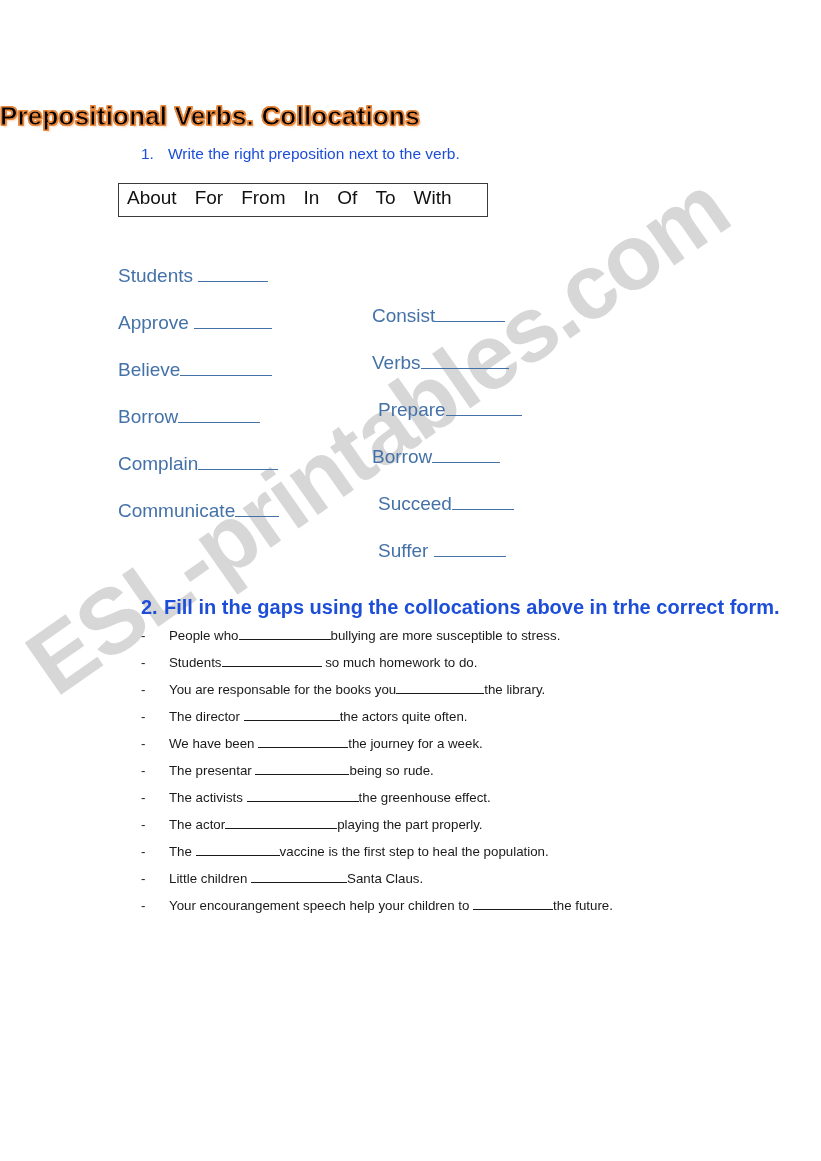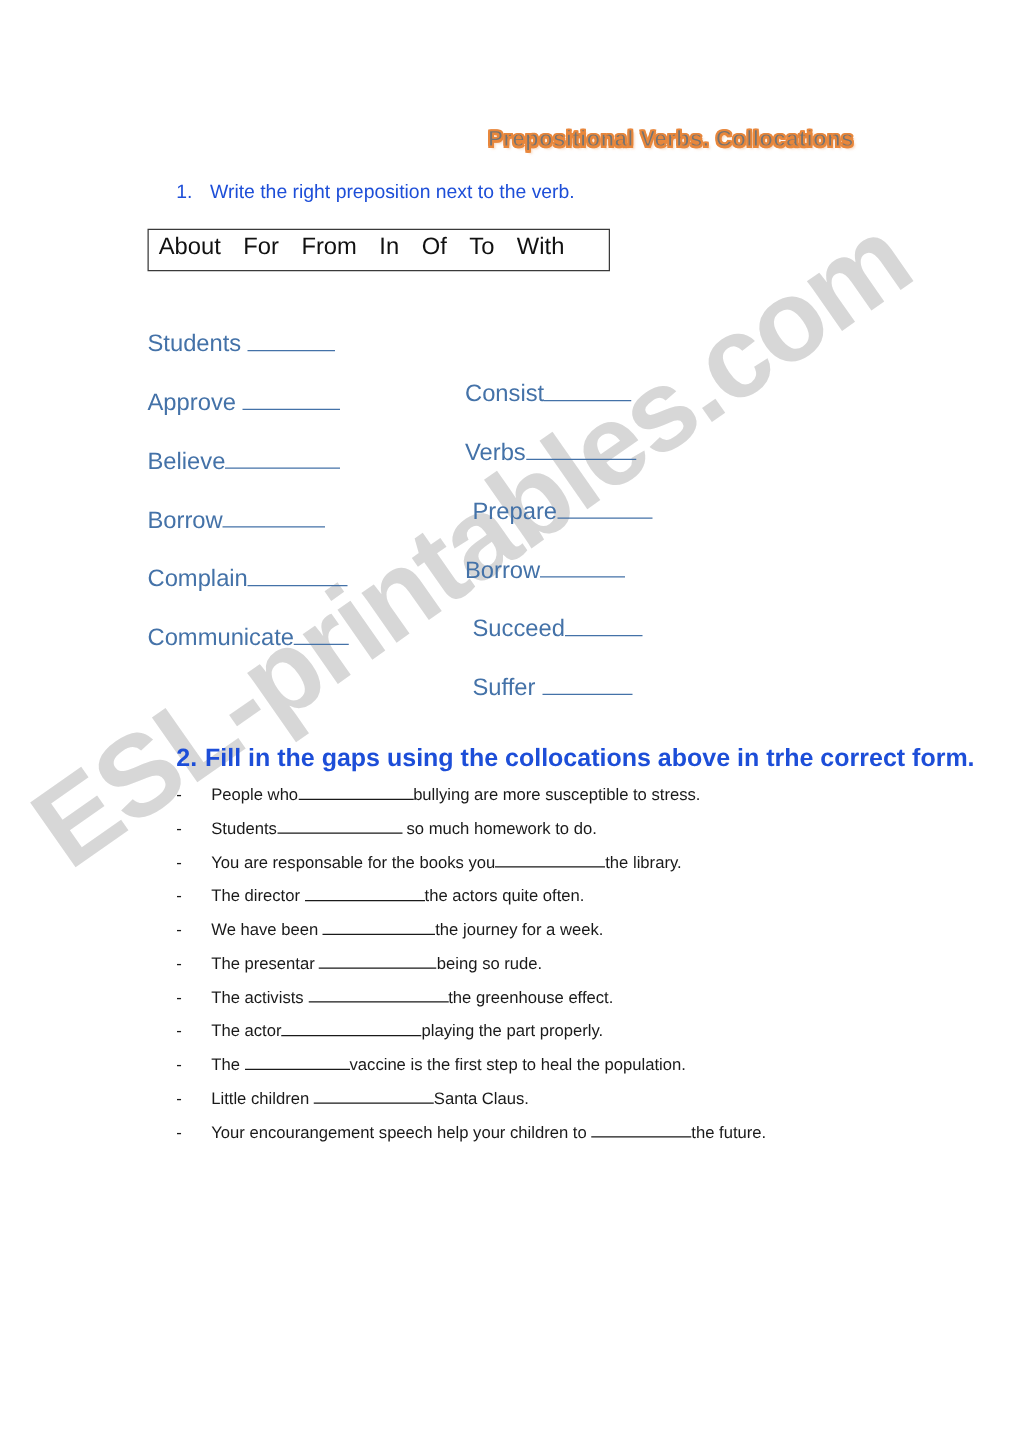--- a/index.html
+++ b/index.html
@@ -50,25 +50,25 @@
     height: 1161px;
     z-index: 10;
   }
 
   
   #title {
     position: absolute;
     left: 0;
     top: 101px;
     width: 683px;
-    text-align: right;
-    font-size: 18px;
+    text-align: left;
+    font-size: 26px;
     font-weight: bold;
     letter-spacing: 0.2px;
-    color: #737373;
+    color: #000000;
     -webkit-text-stroke: 1px #E8873C;
     text-shadow:
        1px 0 0 #E8873C, -1px 0 0 #E8873C,
        0 1px 0 #E8873C, 0 -1px 0 #E8873C,
        1px 1px 0 #E8873C, -1px -1px 0 #E8873C,
        1px -1px 0 #E8873C, -1px 1px 0 #E8873C,
        2px 2px 2px rgba(232,135,60,0.35);
     white-space: nowrap;
   }
 

